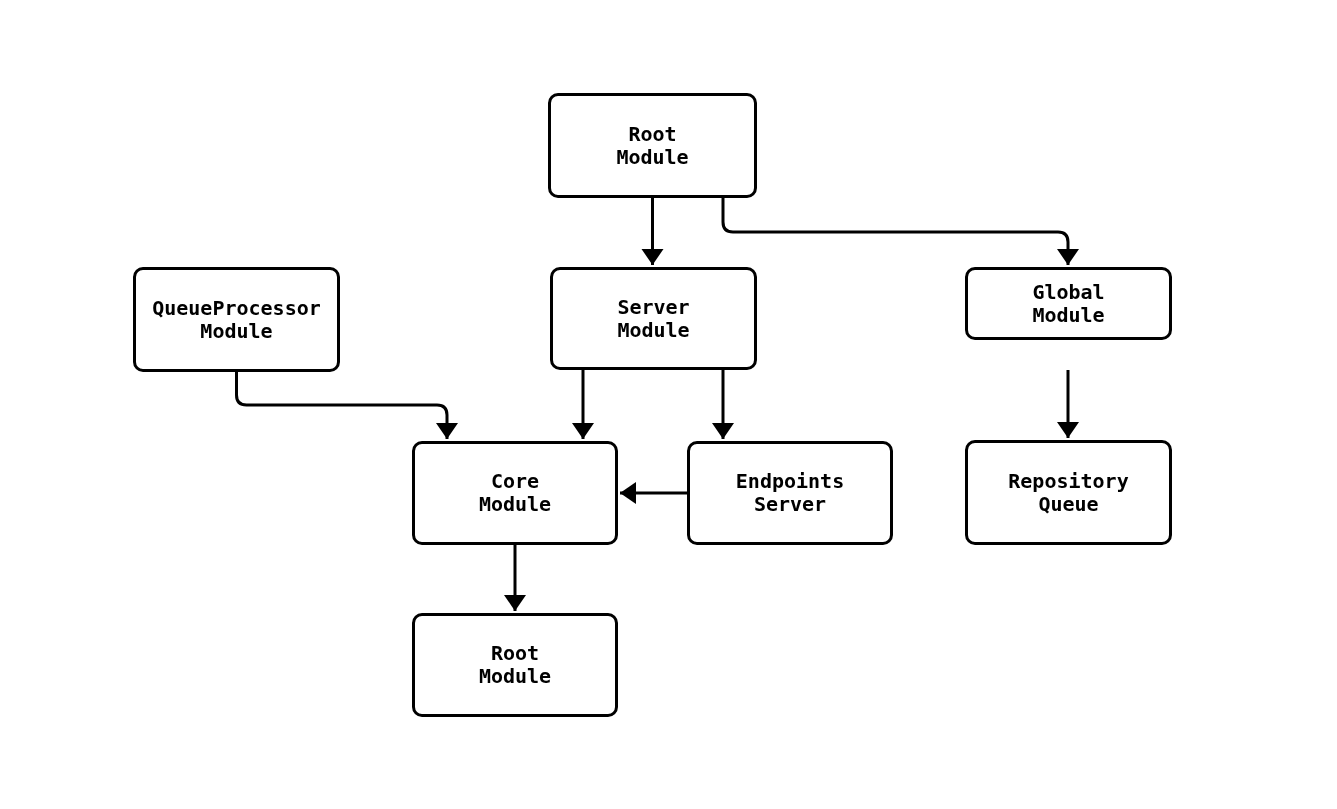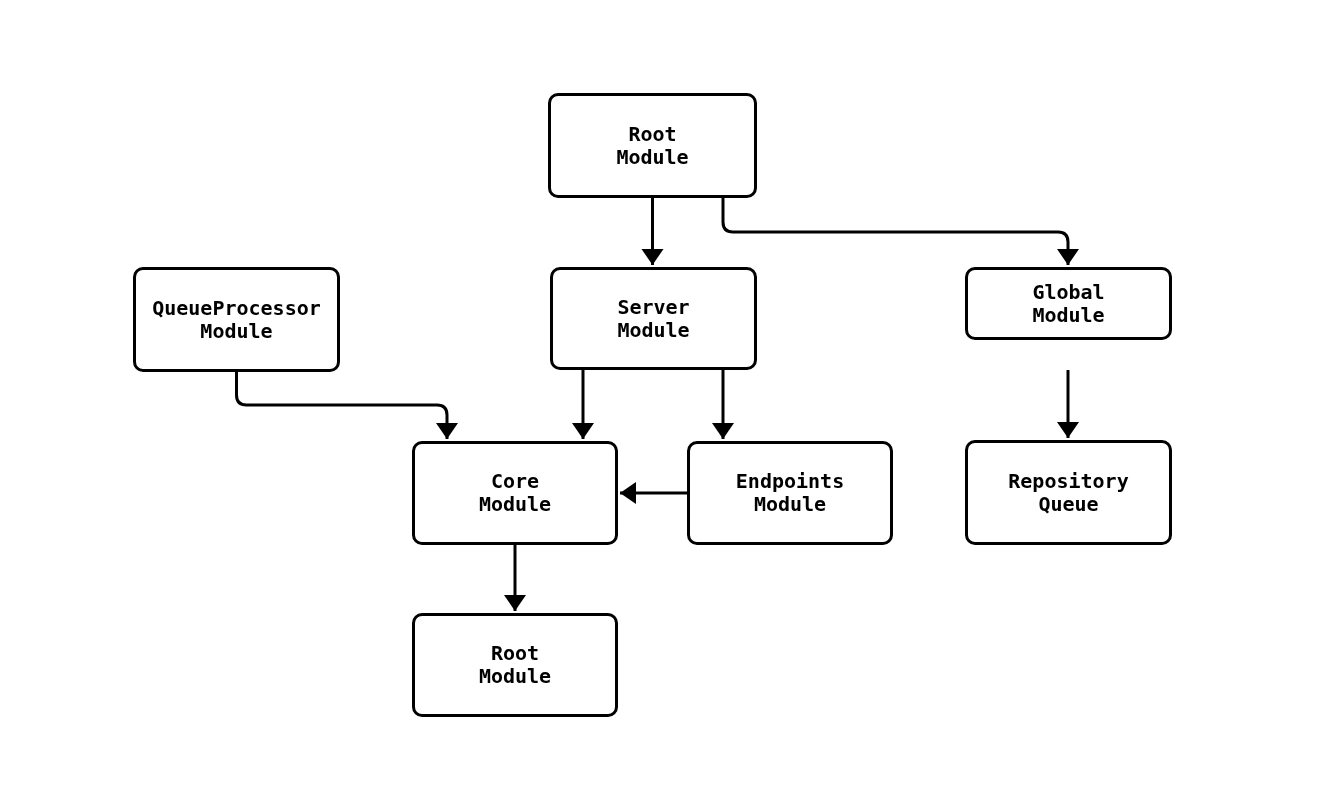--- a/index.html
+++ b/index.html
@@ -83,21 +83,21 @@
   <div class="node n-server">Server
 Module</div>
 
   <div class="node n-global">Global
 Module</div>
 
   <div class="node n-core">Core
 Module</div>
 
   <div class="node n-endpoints">Endpoints
-Module</div>
+Server</div>
 
   <div class="node n-repository">Repository
 Queue</div>
 
   <div class="node n-queue">Root
 Module</div>
 
 </div>
 
 </body></html>

